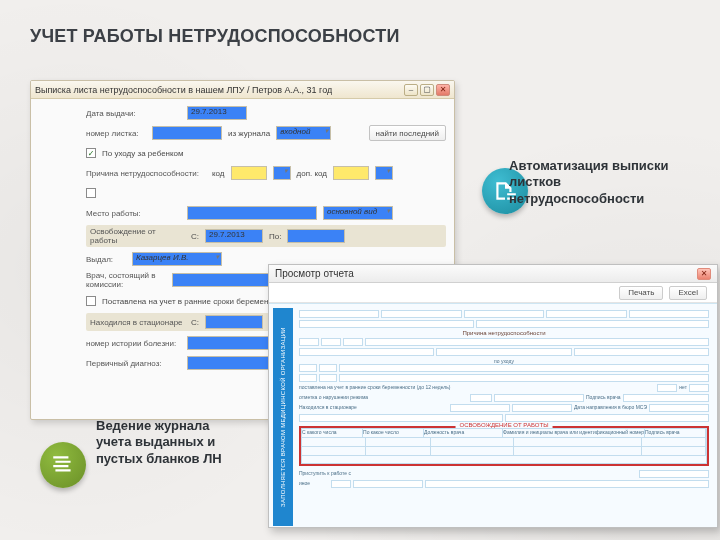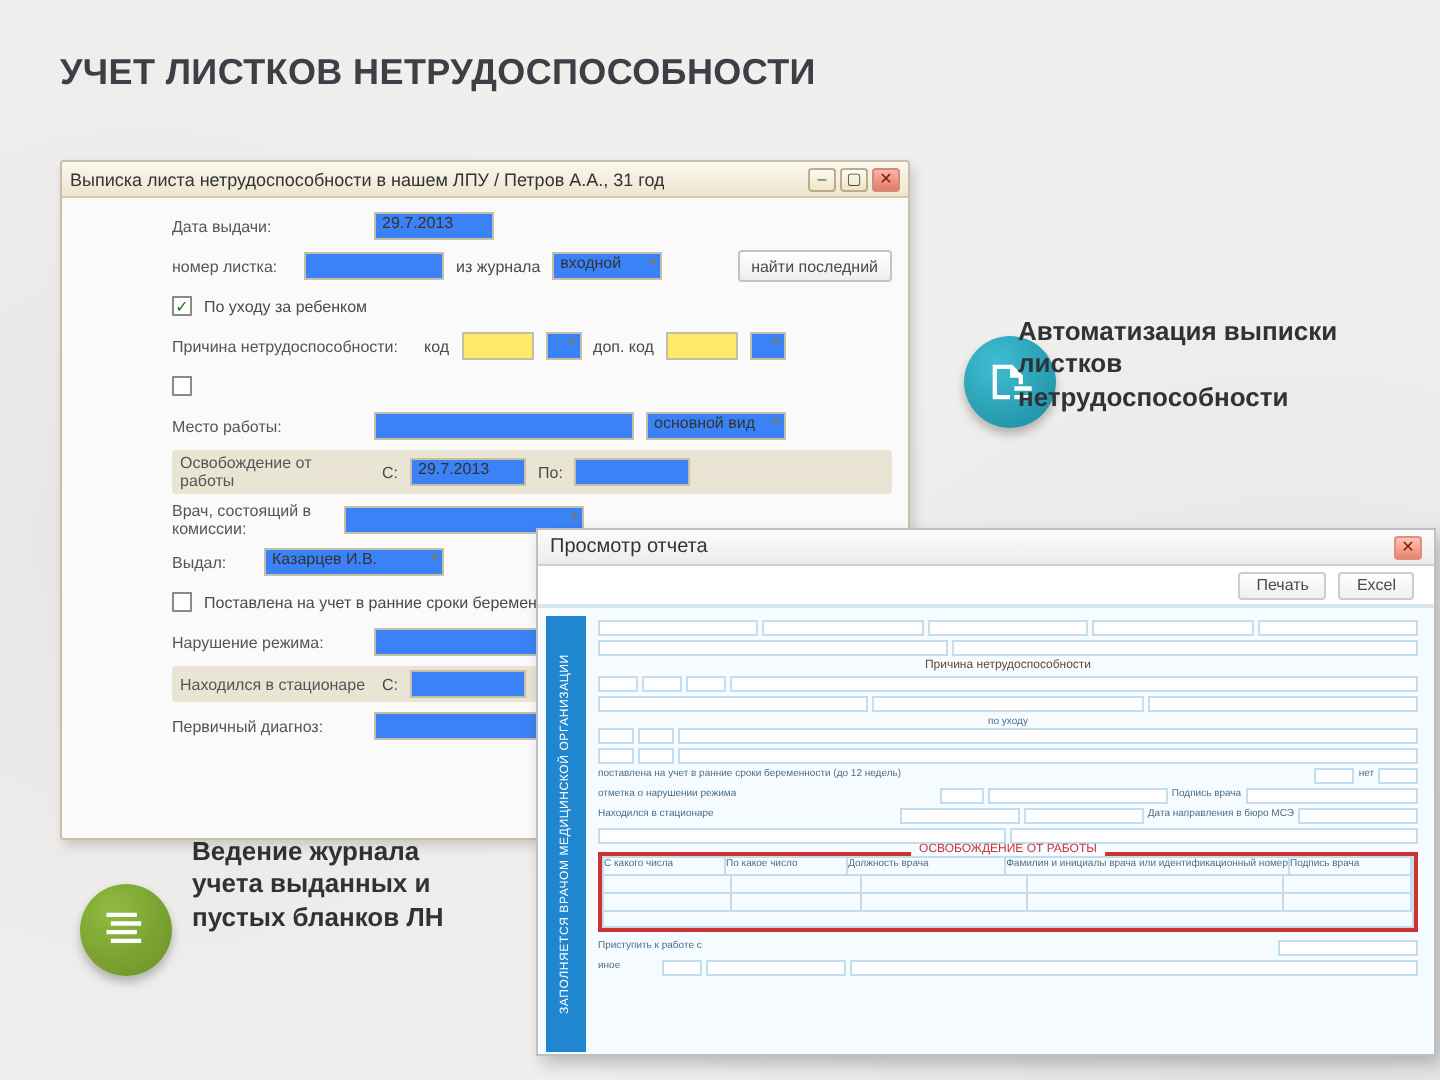--- a/index.html
+++ b/index.html
@@ -50,21 +50,21 @@
             background:linear-gradient(#fdfbf3,#eee4c8); }
   .tb-btn.close { background:linear-gradient(#ffb3a7,#e37a68); color:#7a1c0c; border-color:#cf8b7b; }
 
   .form-body { padding:6px 8px; display:flex; flex-direction:column; gap:4px;margin-left:47px; }
   .row { display:flex; align-items:center; gap:6px; min-height:16px; }
   .lbl { width:95px; min-width:95px; color:#555; }
   .inp, .sel {
     height:14px; border:1px solid #c6bfa8; background:#3b82f6; font-size:8px;
     padding:0 3px; color:#333;
   }
-  .sel { position:relative; }
+  .sel { position:relative;font-style:italic; }
   .sel::after{content:"▾"; position:absolute; right:2px; top:0; font-size:7px; color:#777;}
   .chk { width:10px; height:10px; border:1px solid #8a8a8a; background:#fff; display:inline-flex;
          align-items:center; justify-content:center; font-size:8px; color:#1b6f1b; }
   .chk.on::before{content:"✓";}
   .yellow { background:#ffe96b; }
   .btn-small{height:16px;border:1px solid #c3c3c3;border-radius:2px;background:linear-gradient(#fff,#eee);
              font-size:8px;padding:0 6px;display:inline-flex;align-items:center;box-shadow:0 1px 0 #fff inset;}
 
   
   .preview-window {
@@ -107,21 +107,21 @@
          display:flex;align-items:center;justify-content:center;}
   .badge.teal{background:radial-gradient(circle at 35% 30%,#3fbdd2,#1b8b9e);box-shadow:0 3px 5px rgba(0,0,0,0.25);}
   .badge.green{background:radial-gradient(circle at 35% 30%,#90bb3f,#6a8f27);box-shadow:0 3px 5px rgba(0,0,0,0.25);}
   .badge svg{fill:#fff;}
 
   .callout{position:absolute;font-size:13px;font-weight:700;color:#2e3338;line-height:1.25;}
 </style>
 </head>
 <body>
 
-<h1 class="page-title">УЧЕТ ЛИСТКОВ НЕТРУДОСПОСОБНОСТИ</h1>
+<h1 class="page-title">УЧЕТ РАБОТЫ НЕТРУДОСПОСОБНОСТИ</h1>
 
 <div class="badge teal" style="top:168px;left:482px;">
   <svg width="26" height="26" viewBox="0 0 24 24">
       <path d="M4 4h9l5 5v4h-2V10h-4V6H6v12h6v2H4zM14 14h8v2h-8zm0 4h8v2h-8z"></path>
     </svg>
 </div>
 <div class="callout" style="top:158px;left:509px;width:165px;">Автоматизация выписки листков нетрудоспособности</div>
 
 <div class="badge green" style="top:442px;left:40px;">
   <svg width="26" height="26" viewBox="0 0 24 24">
@@ -175,41 +175,41 @@
     </div>
 
     <div class="row" style="background:#e9e4d3;border-radius:2px;padding:2px 4px">
       <span class="lbl">Освобождение от работы</span>
       <span>С:</span>
       <span class="inp" style="width:58px">29.7.2013</span>
       <span>По:</span>
       <span class="inp" style="width:58px"></span>
     </div>
     <div class="row">
+      <span class="lbl" style="width:40px;min-width:40px">Выдал:</span>
+      <span class="sel" style="width:90px">Казарцев И.В.</span>
+    </div>
+    <div class="row">
       <span class="lbl" style="width:80px;min-width:80px">Врач, состоящий в комиссии:</span>
       <span class="sel" style="width:120px"></span>
     </div>
     <div class="row">
-      <span class="lbl" style="width:40px;min-width:40px">Выдал:</span>
-      <span class="sel" style="width:90px">Казарцев И.В.</span>
-    </div>
-    <div class="row">
       <span class="chk"></span>
       <span>Поставлена на учет в ранние сроки беременности (до 12 недель)</span>
-    </div>
-    <div class="row">
-      <span class="lbl">Нарушение режима:</span>
-      <span class="sel" style="width:120px"></span>
     </div>
     <div class="row" style="background:#e9e4d3;border-radius:2px;padding:2px 4px">
       <span class="lbl">Находился в стационаре</span>
       <span>С:</span>
       <span class="inp" style="width:58px"></span>
       <span>По:</span>
       <span class="inp" style="width:58px"></span>
+    </div>
+    <div class="row">
+      <span class="lbl">номер истории болезни:</span>
+      <span class="inp" style="width:100px"></span>
     </div>
     <div class="row">
       <span class="lbl">Первичный диагноз:</span>
       <span class="sel" style="width:120px"></span>
     </div>
   </div>
 </div>
 
 <div class="preview-window">
   <div class="pw-titlebar">

